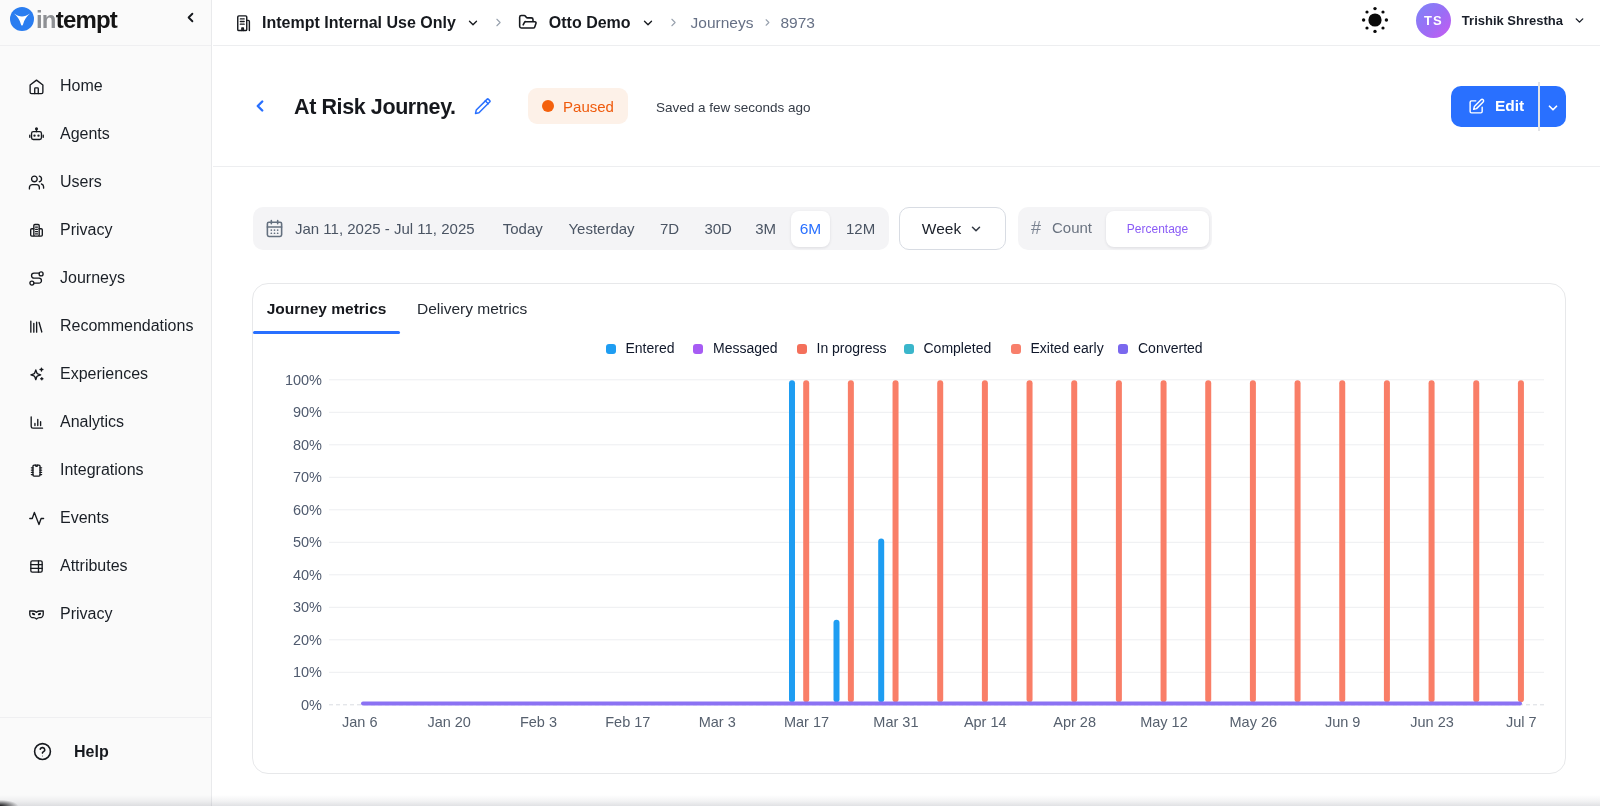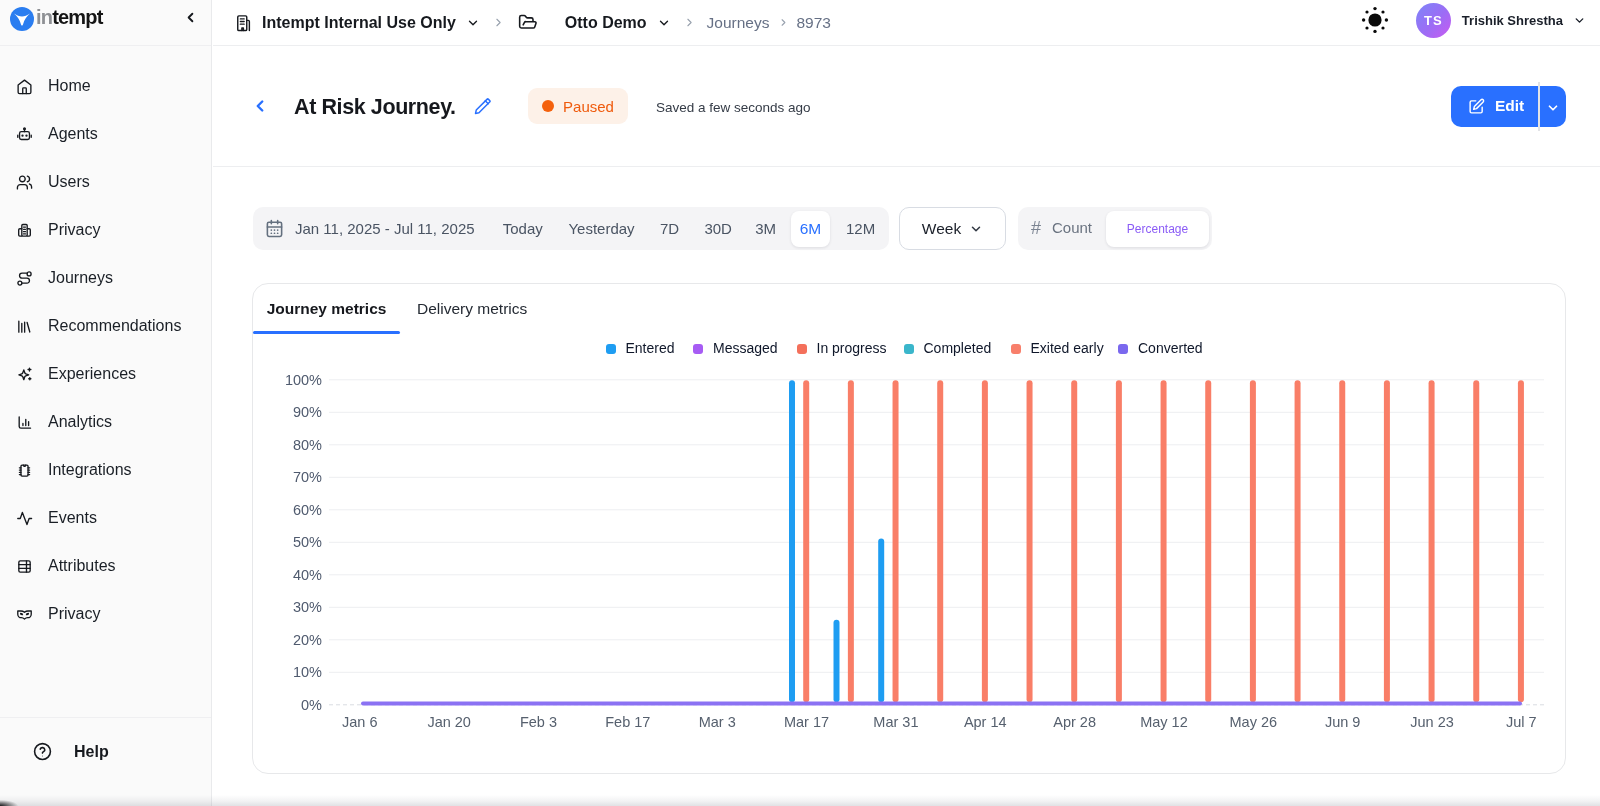--- a/index.html
+++ b/index.html
@@ -6,26 +6,26 @@
   html,body { width:1600px; height:806px; overflow:hidden; background:#fff;
     font-family:"Liberation Sans", sans-serif; }
   .abs { position:absolute; }
   #app { position:relative; width:1600px; height:806px; }
 
   
   #sidebar { position:absolute; left:0; top:0; width:212px; height:806px;
     background:#FAFAFA; border-right:1px solid #E9EAEC; }
   #sidelogo { position:absolute; left:0; top:0; width:211px; height:46px;
     border-bottom:1px solid #EFEFF1; }
-  .logotype { position:absolute; left:36px; top:6px; font-size:20px; font-weight:800;
+  .logotype { position:absolute; left:36px; top:6px; font-size:24px; font-weight:800;
     letter-spacing:-0.8px; color:#141414; }
   .logotype .in { color:#8E9094; }
   #collapse { position:absolute; left:183px; top:10px; color:#16191E; }
   .navitem { position:absolute; left:0; width:212px; height:48px; display:flex;
-    align-items:center; padding-left:16px; gap:15px; color:#1A1F26;
+    align-items:center; padding-left:28px; gap:15px; color:#1A1F26;
     font-size:16px; font-weight:500; }
   .navitem svg { flex:0 0 auto; }
   #sidefoot { position:absolute; left:0; top:717px; width:211px; height:89px;
     border-top:1px solid #EFEFF1; }
   #help { position:absolute; left:33px; top:24px; display:flex; align-items:center;
     gap:22px; color:#16191E; font-size:16px; font-weight:600; }
 
   
   #topbar { position:absolute; left:213px; top:0; width:1387px; height:46px;
     background:#fff; border-bottom:1px solid #EDEEF0; }
@@ -256,21 +256,21 @@
         <span class="sep" style="margin-left:12px;display:flex">
           <svg width="13" height="13" viewBox="0 0 24 24" fill="none" stroke="#98A1AE" stroke-width="2" stroke-linecap="round" stroke-linejoin="round">
             <path d="m9 6 6 6-6 6"></path>
           </svg>
         </span>
         <span style="margin-left:13px;display:flex">
           <svg width="20" height="20" viewBox="0 0 24 24" fill="none" stroke="#16191E" stroke-width="1.9" stroke-linecap="round" stroke-linejoin="round">
             <path d="m6.2 14.3 1.4-2.8a2 2 0 0 1 1.8-1.1H20.2a1.5 1.5 0 0 1 1.4 2l-1.5 4.3a2 2 0 0 1-1.9 1.3H4a2 2 0 0 1-2-2V5a2 2 0 0 1 2-2h3.4a2 2 0 0 1 1.6.8l.9 1.2a2 2 0 0 0 1.6.8H16a2 2 0 0 1 2 2v2.6"></path>
           </svg>
         </span>
-        <span class="crumb-b" style="margin-left:27px">Otto Demo</span>
+        <span class="crumb-b" style="margin-left:11px">Otto Demo</span>
         <span style="margin-left:10px;display:flex">
           <svg width="14" height="14" viewBox="0 0 24 24" fill="none" stroke="#16191E" stroke-width="2.3" stroke-linecap="round" stroke-linejoin="round">
             <path d="m6 9 6 6 6-6"></path>
           </svg>
         </span>
         <span class="sep" style="margin-left:12px;display:flex">
           <svg width="13" height="13" viewBox="0 0 24 24" fill="none" stroke="#98A1AE" stroke-width="2" stroke-linecap="round" stroke-linejoin="round">
             <path d="m9 6 6 6-6 6"></path>
           </svg>
         </span>

